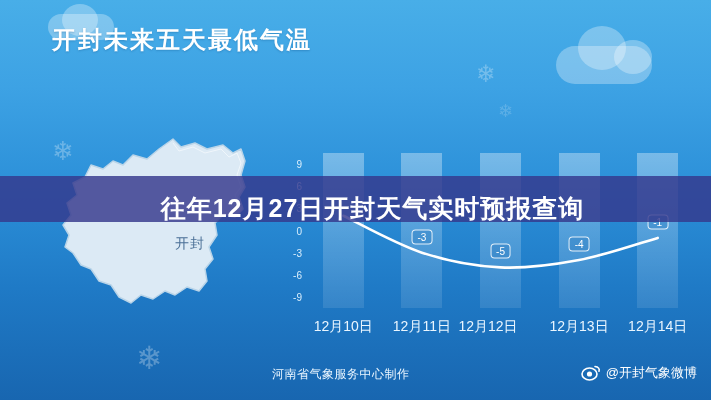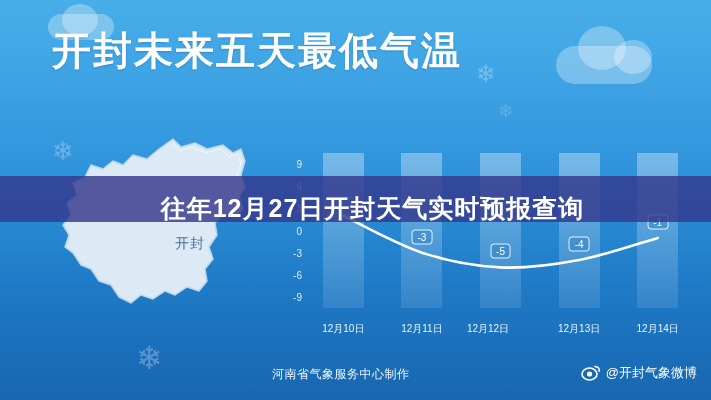--- a/index.html
+++ b/index.html
@@ -47,21 +47,21 @@
     font-size: 14px;
     color: #4a6f96;
     letter-spacing: 1px;
   }
 
   
   #title {
     position: absolute;
     left: 52px;
     top: 24px;
-    font-size: 39px;
+    font-size: 24px;
     font-weight: bold;
     color: #ffffff;
     letter-spacing: 2px;
     white-space: nowrap;
     text-shadow: 0 1px 2px rgba(0,60,110,0.25);
   }
   #update-time {
     position: absolute;
     left: 54px;
     top: 86px;
@@ -97,21 +97,21 @@
     white-space: nowrap;
   }
   .bar {
     position: absolute;
     bottom: 0;
     background: linear-gradient(180deg, rgba(255,255,255,0.34) 0%, rgba(255,255,255,0.20) 55%, rgba(255,255,255,0.10) 100%);
   }
   .xtick {
     position: absolute;
     bottom: 4px;
-    font-size: 10px;
+    font-size: 14px;
     color: #eaf6ff;
     white-space: nowrap;
     transform: translateX(-50%);
   }
   .point-label {
     position: absolute;
     transform: translate(-50%, -50%);
     padding: 1px 5px;
     font-size: 10px;
     color: #ffffff;

